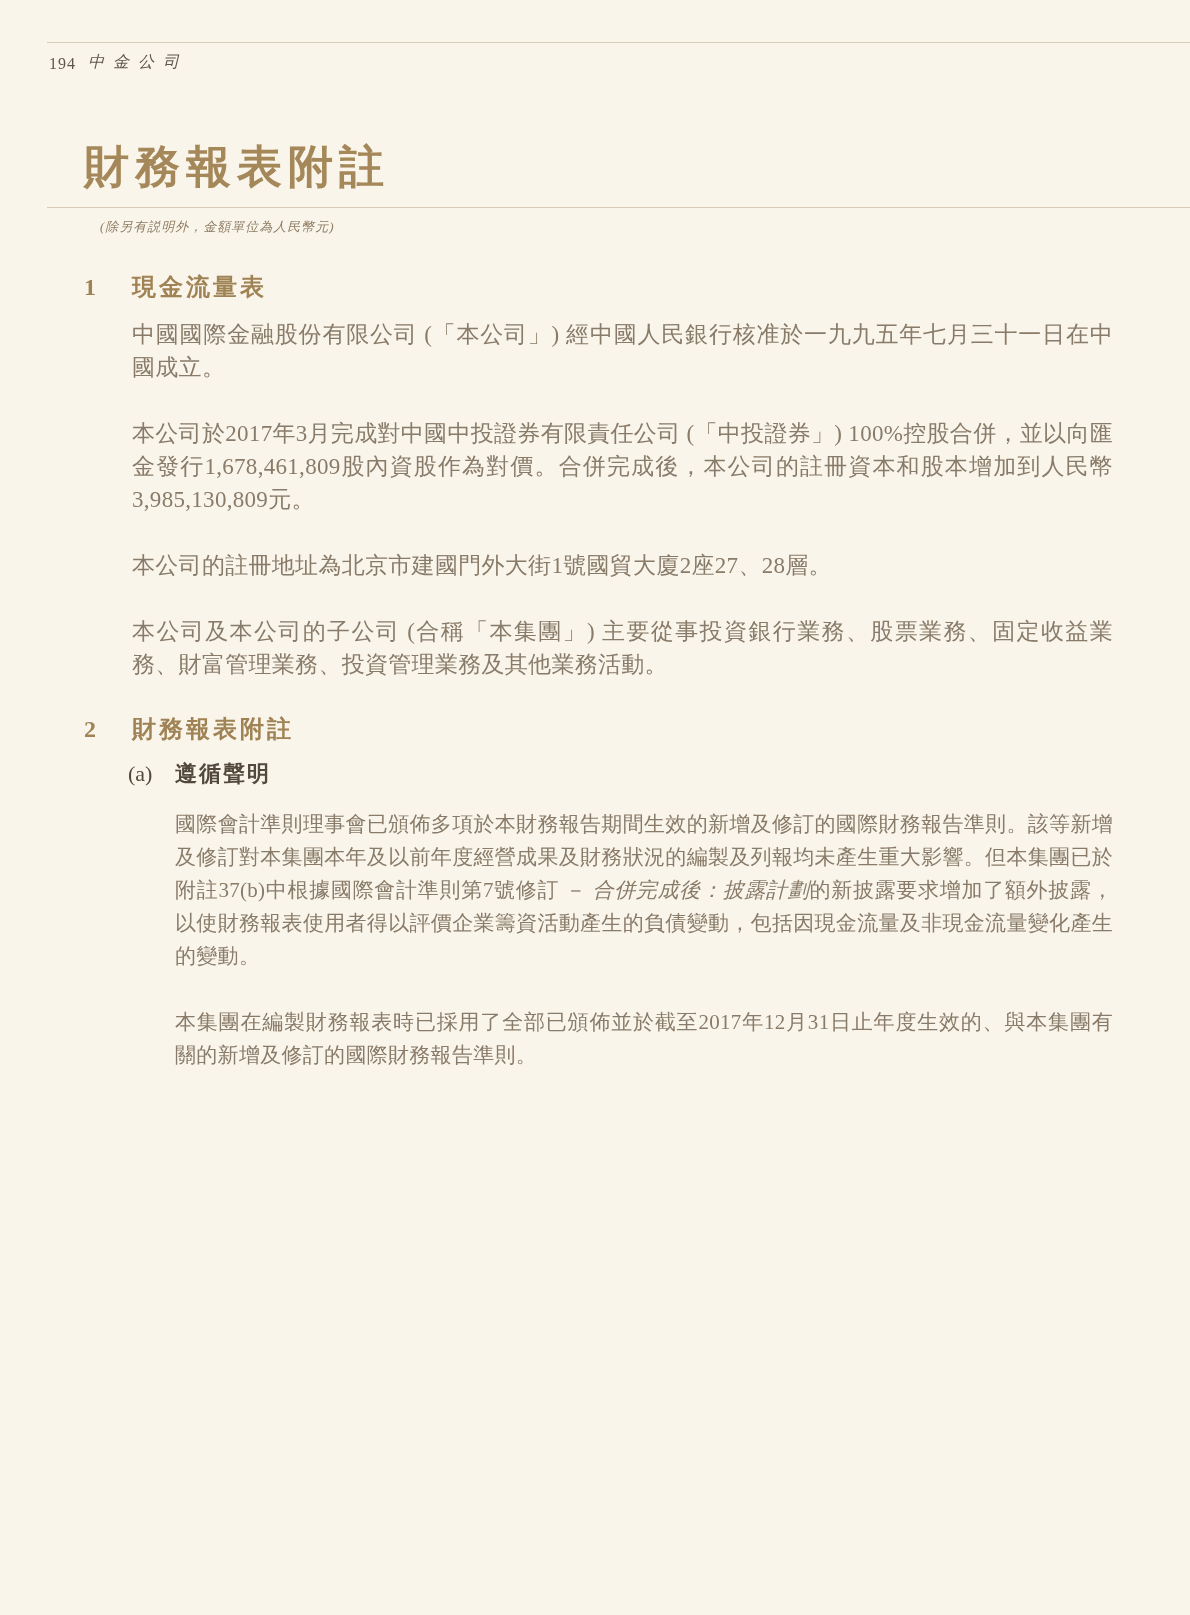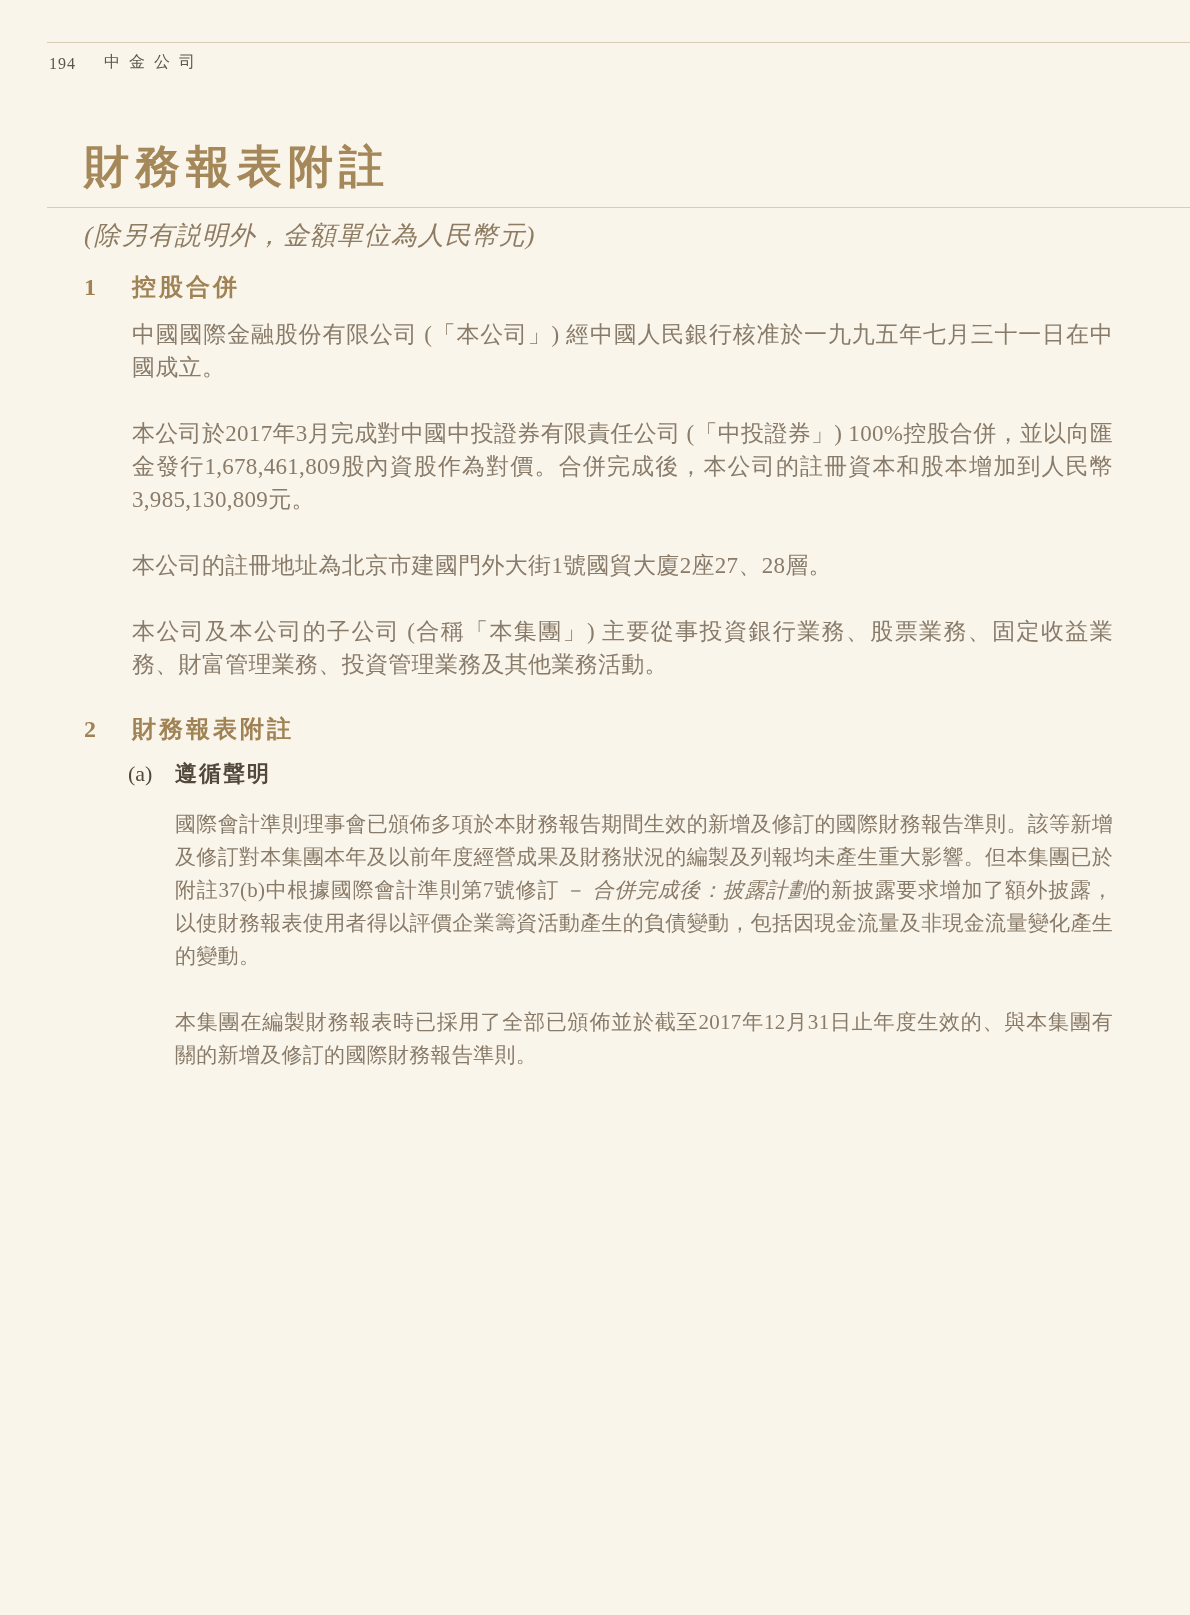--- a/index.html
+++ b/index.html
@@ -24,37 +24,37 @@
   .pagehead {
     position: absolute;
     top: 52px;
     left: 49px;
     display: flex;
     align-items: flex-end;
     font-size: 16px;
     color: #5E564B;
   }
   .pagehead .num { letter-spacing: 1px; }
-  .pagehead .co { margin-left: 28px; letter-spacing: 9px; }
+  .pagehead .co { margin-left: 12px; letter-spacing: 9px; font-style: italic; }
   .doc-title {
     position: absolute;
     top: 140px;
     left: 84px;
     font-size: 45px;
     line-height: 1.2;
     font-weight: bold;
     color: #A5885A;
     letter-spacing: 6px;
   }
   .unit-note {
     position: absolute;
     top: 218px;
-    left: 84px;
+    left: 100px;
     font-style: italic;
-    font-size: 26px;
+    font-size: 13px;
     color: #8E7C62;
     letter-spacing: 1px;
   }
   .content {
     position: absolute;
     top: 272px;
     left: 0;
     width: 1113px;
   }
   .sec-head {
@@ -109,21 +109,21 @@
   <div class="doc-title">財務報表附註</div>
 
   <div class="rule rule-title"></div>
 
   <div class="unit-note">(除另有説明外，金額單位為人民幣元)</div>
 
   <div class="content">
 
     <div class="sec-head">
       <span class="n">1</span>
-      <span class="t">控股合併</span>
+      <span class="t">現金流量表</span>
     </div>
 
     <p class="para-l1">中國國際金融股份有限公司 (「本公司」) 經中國人民銀行核准於一九九五年七月三十一日在中國成立。</p>
     <p class="para-l1">本公司於2017年3月完成對中國中投證券有限責任公司 (「中投證券」) 100%控股合併，並以向匯金發行1,678,461,809股內資股作為對價。合併完成後，本公司的註冊資本和股本增加到人民幣3,985,130,809元。</p>
     <p class="para-l1">本公司的註冊地址為北京市建國門外大街1號國貿大廈2座27、28層。</p>
     <p class="para-l1">本公司及本公司的子公司 (合稱「本集團」) 主要從事投資銀行業務、股票業務、固定收益業務、財富管理業務、投資管理業務及其他業務活動。</p>
 
     <div class="sec-head">
       <span class="n">2</span>
       <span class="t">財務報表附註</span>

